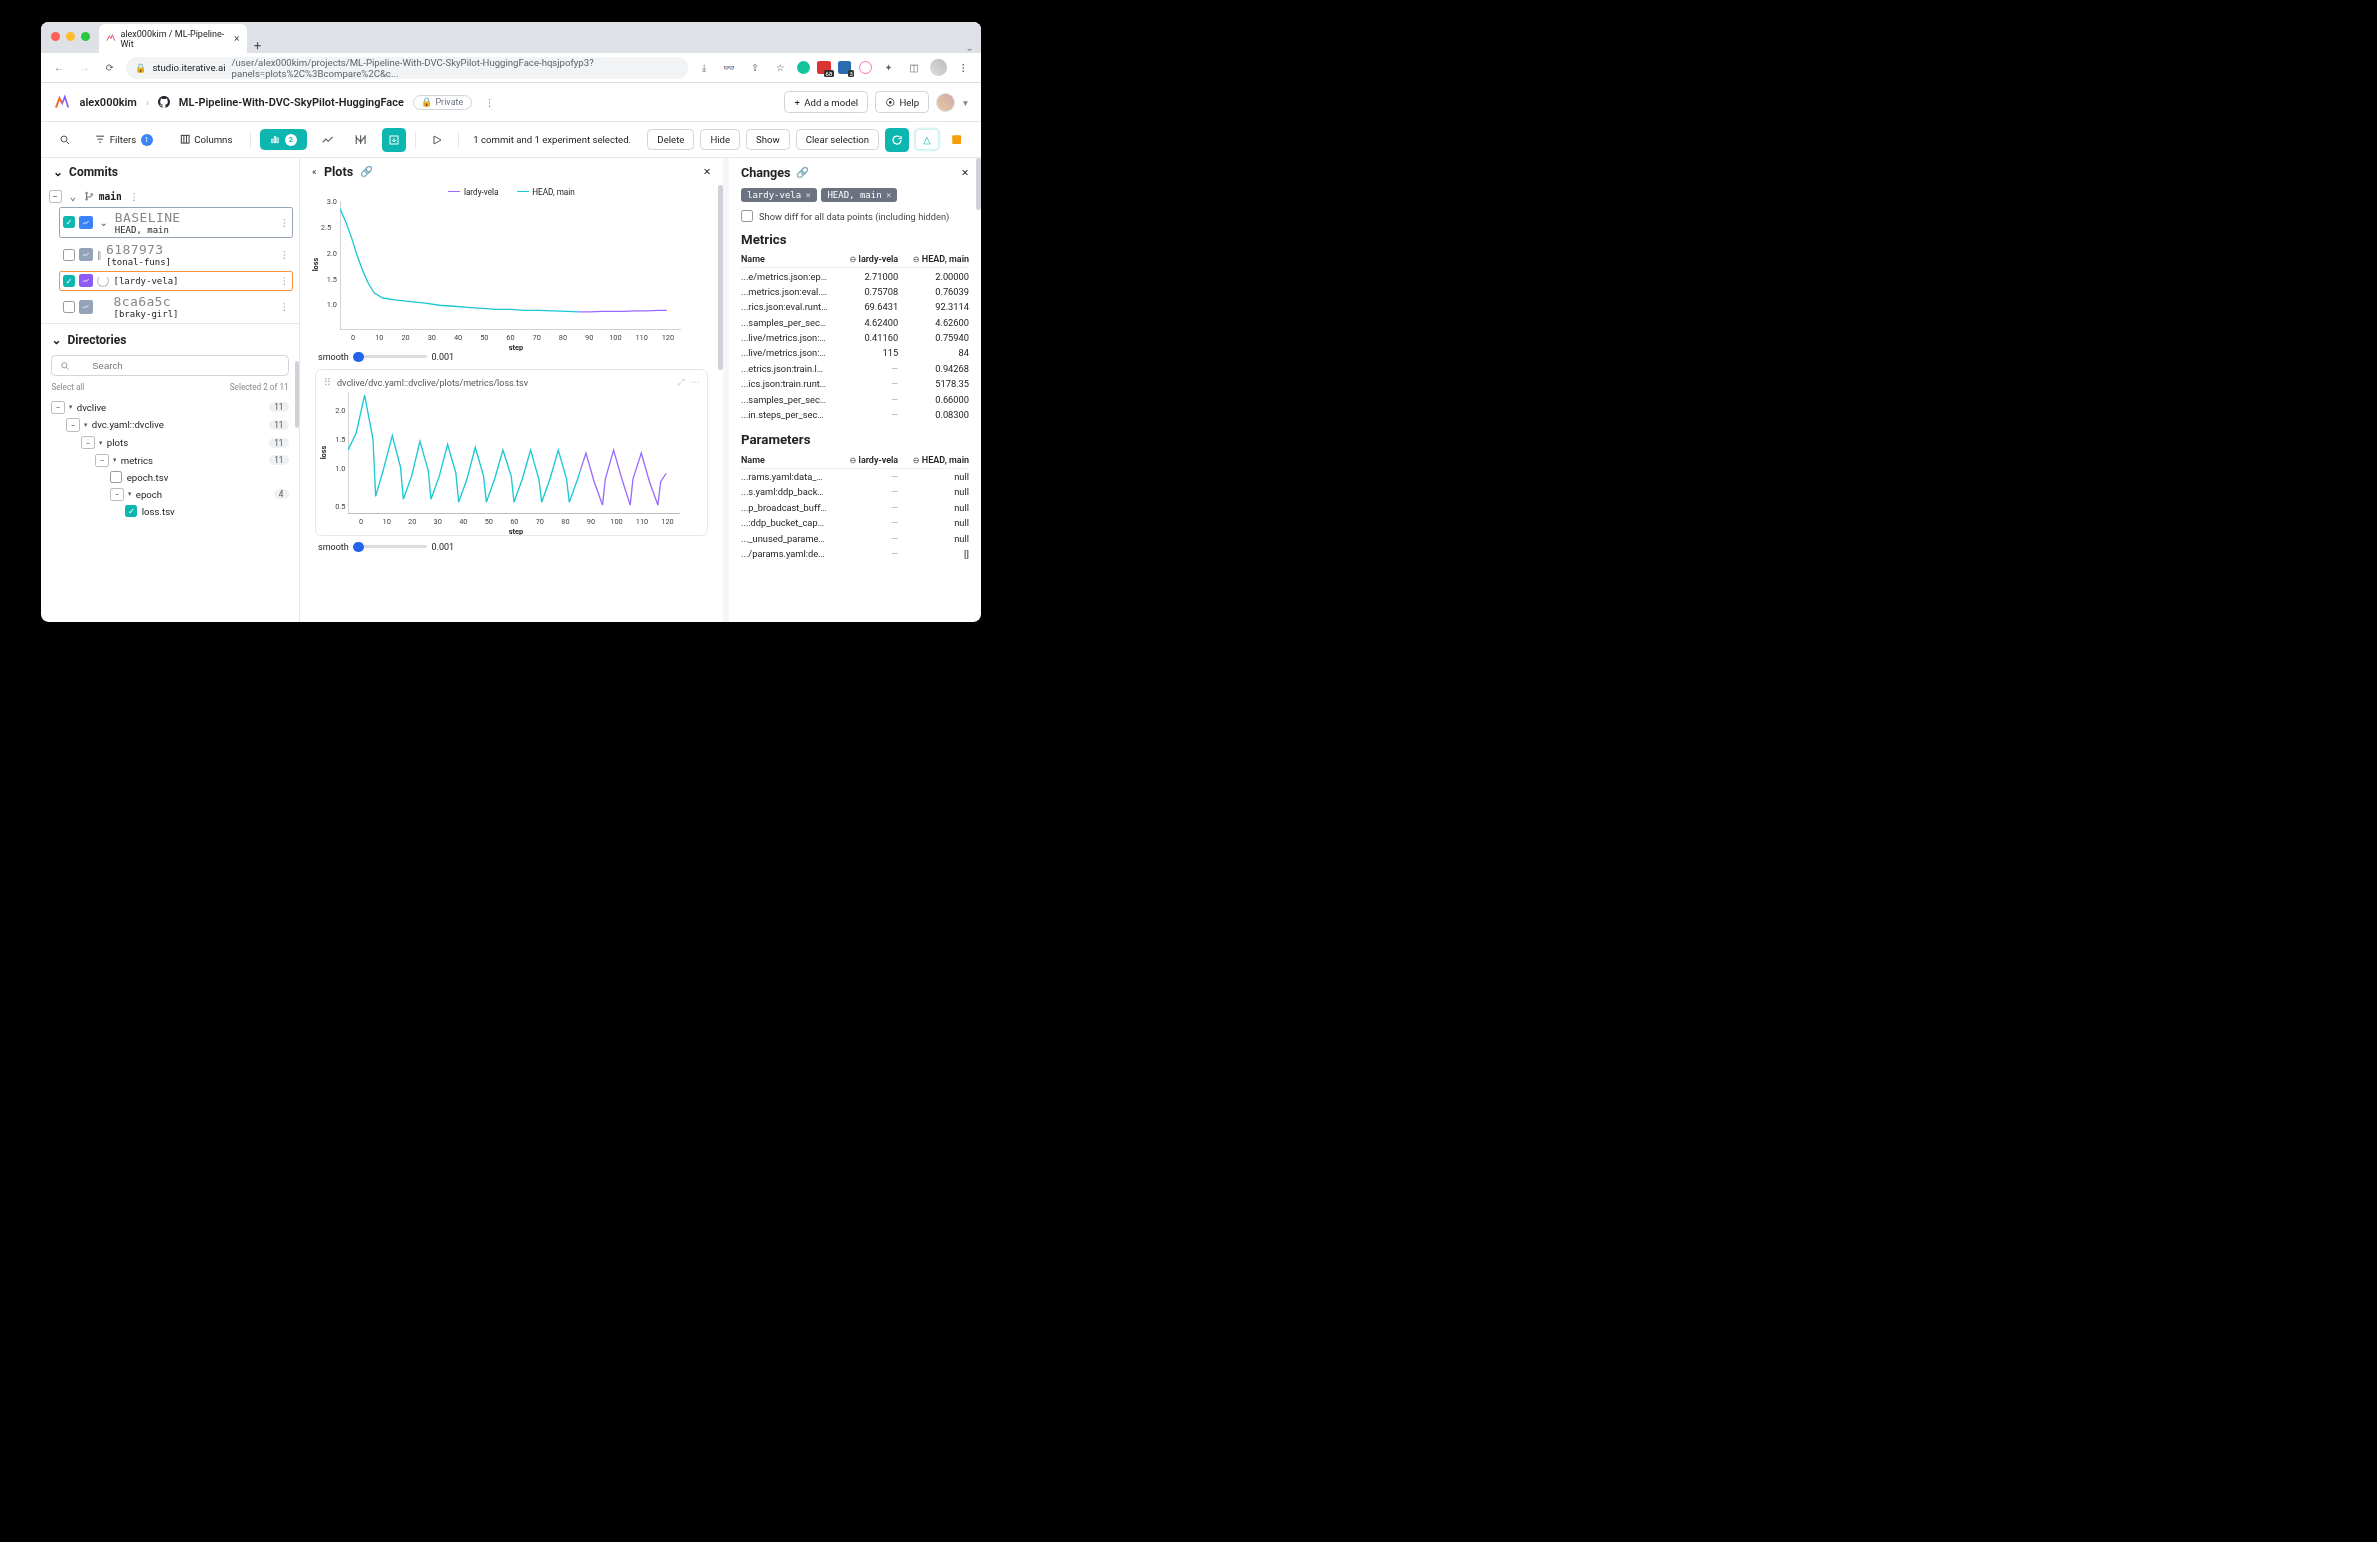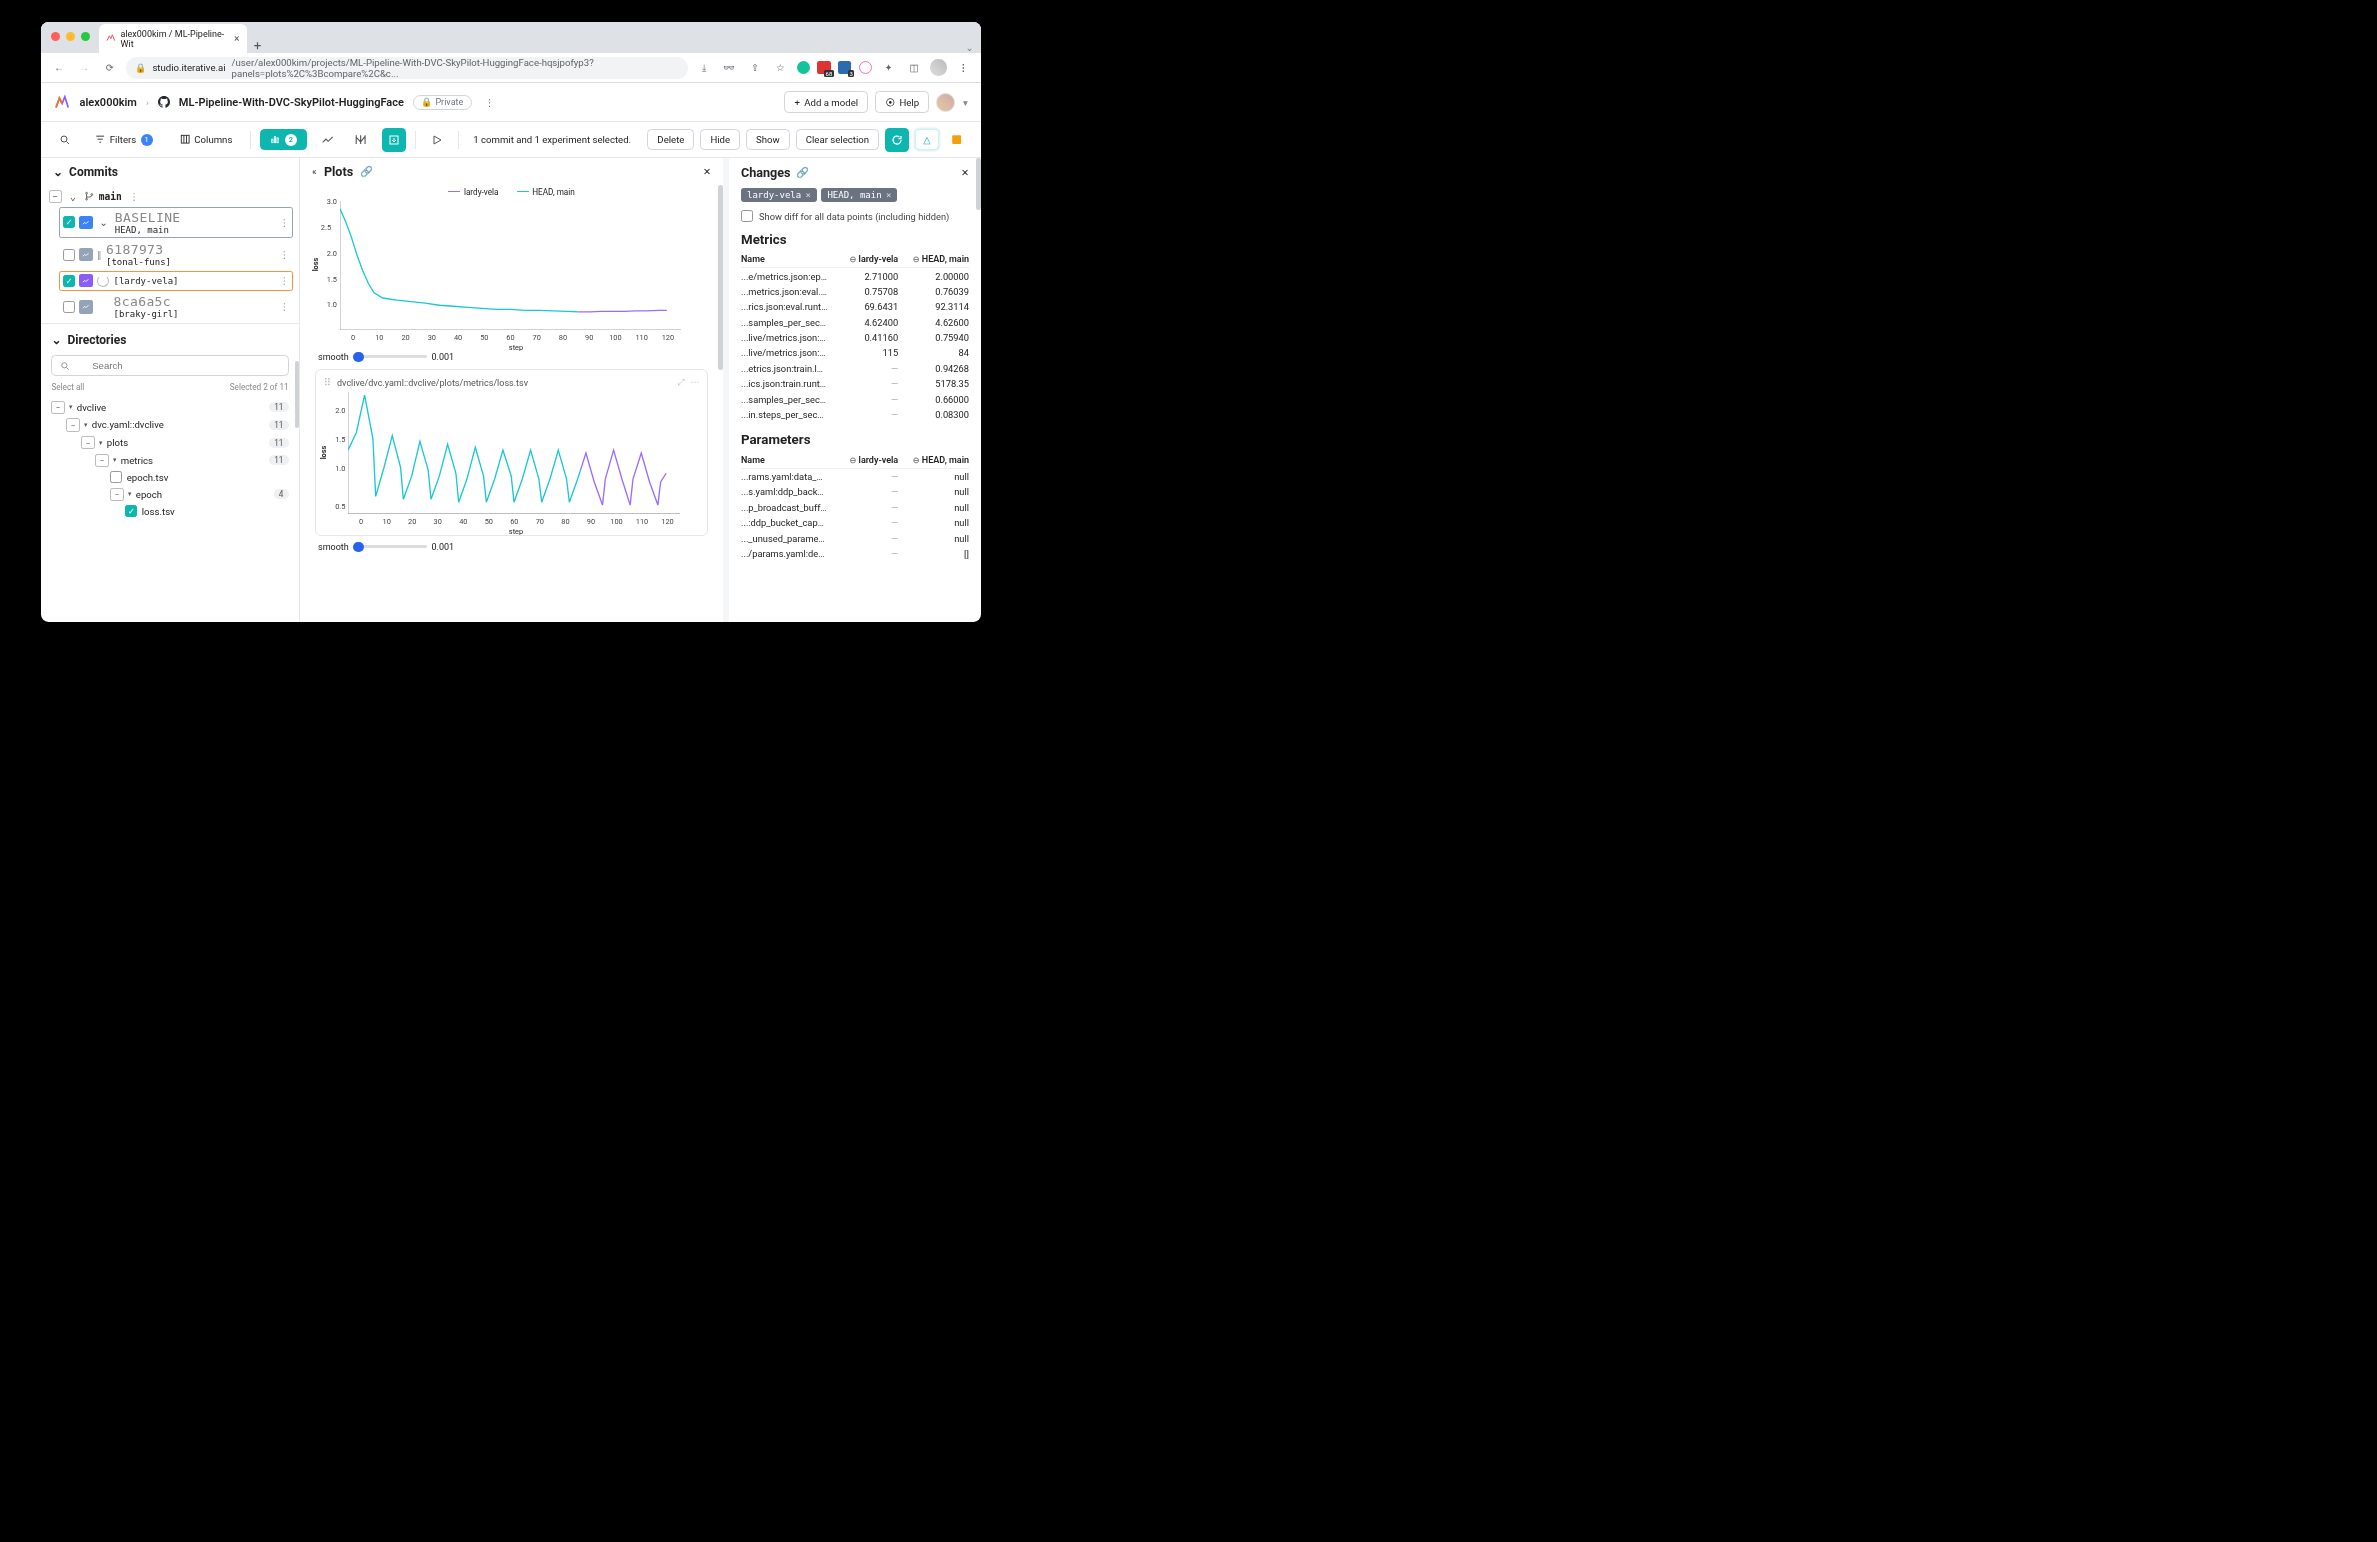--- a/index.html
+++ b/index.html
@@ -151,21 +151,21 @@
 .plots-body { flex: 1; overflow-y: auto; padding: 0 15px; position: relative; }
 .plot-legend { display: flex; justify-content: center; gap: 18px; font-size: 8.2px; margin: 1.5px 0 4.4px; }
 .leg-item { display: flex; align-items: center; gap: 3.7px; }
 .leg-sw { width: 12px; height: 1.5px; }
 .chart-wrap { position: relative; height: 148px; padding-left: 25px; padding-bottom: 19px; }
 .chart-wrap svg { position: absolute; left: 25px; top: 0; }
 .ytick { position: absolute; left: 0; width: 22px; text-align: right; font-size: 7.4px; color: #444; }
 .ytitle { position: absolute; left: -6px; top: 50%; transform: rotate(-90deg) translateX(15px); font-size: 7.4px; font-weight: bold; }
 .xticks { position: absolute; bottom: 7.4px; left: 25px; right: 0; display: flex; font-size: 7.4px; color: #444; }
 .xticks span { text-align: center; }
-.xtitle { position: absolute; bottom: -3px; left: 50%; transform: translateX(-50%); font-size: 7.4px; font-weight: normal; padding-left: 9px; }
+.xtitle { position: absolute; bottom: -3px; left: 50%; transform: translateX(-50%); font-size: 7.4px; font-weight: bold; padding-left: 9px; }
 .smooth-row { display: flex; align-items: center; gap: 4.4px; font-size: 9px; margin: 3px 0 7.4px 3px; }
 .slider { width: 74px; height: 3px; background: #ddd; border-radius: 1.5px; position: relative; }
 .slider .thumb { position: absolute; left: 0; top: -3.7px; width: 10.4px; height: 10.4px; background: #2563eb; border-radius: 50%; }
 .plot-card { border: 0.7px solid #e5e7eb; border-radius: 6px; padding: 6px 7.4px 1.5px; margin-bottom: 6px; }
 .plot-card-head { display: flex; align-items: center; gap: 6px; color: #555; font-size: 9px; padding-bottom: 3px; }
 .plot-card-head .r { margin-left: auto; display: flex; gap: 6px; color: #bbb; }
 .dragicn { color: #bbb; cursor: grab; font-size:10.4px; }
 .midscroll { position:absolute; right:0; top:0; width:5.2px; height:185px; background:#cfd3d8; border-radius:2.2px; }
 
 

